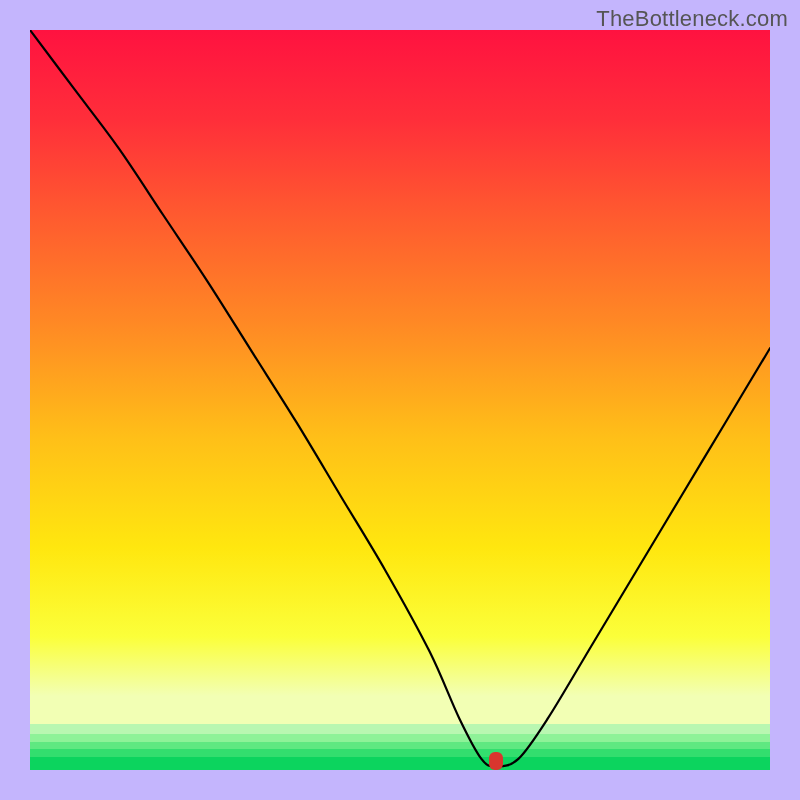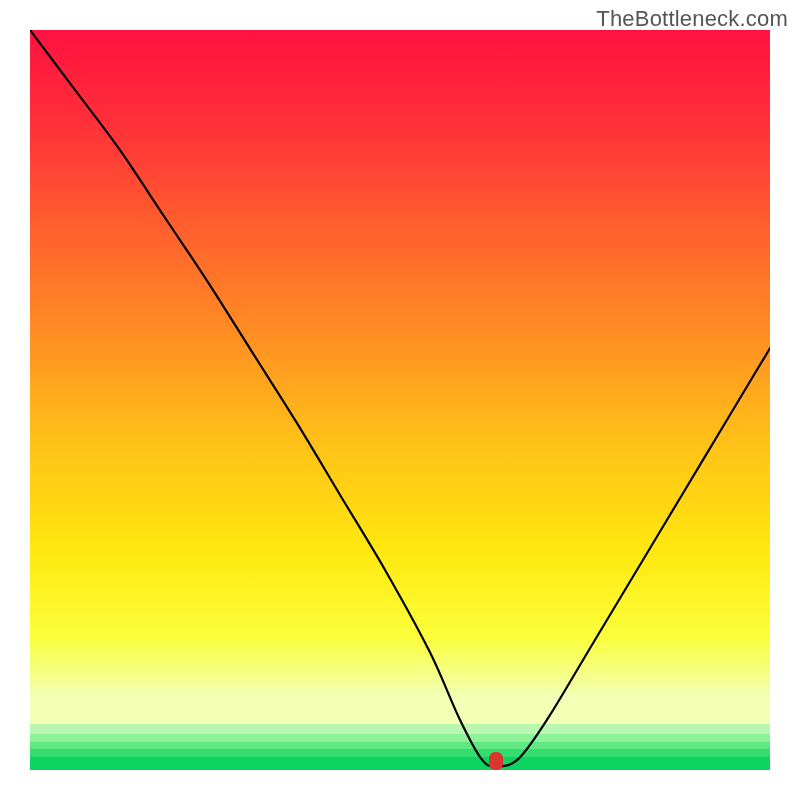--- a/index.html
+++ b/index.html
@@ -10,21 +10,21 @@
     background: #000;
     font-family: Arial, Helvetica, sans-serif;
     overflow: hidden;
   }
   .frame {
     position: absolute;
     top: 0;
     left: 0;
     width: 800px;
     height: 800px;
-    background: #ffffff;
+    background: #c4b5fd;
   }
   .plot {
     position: absolute;
     top: 30px;
     left: 30px;
     width: 740px;
     height: 740px;
     overflow: hidden;
   }
   .watermark {

